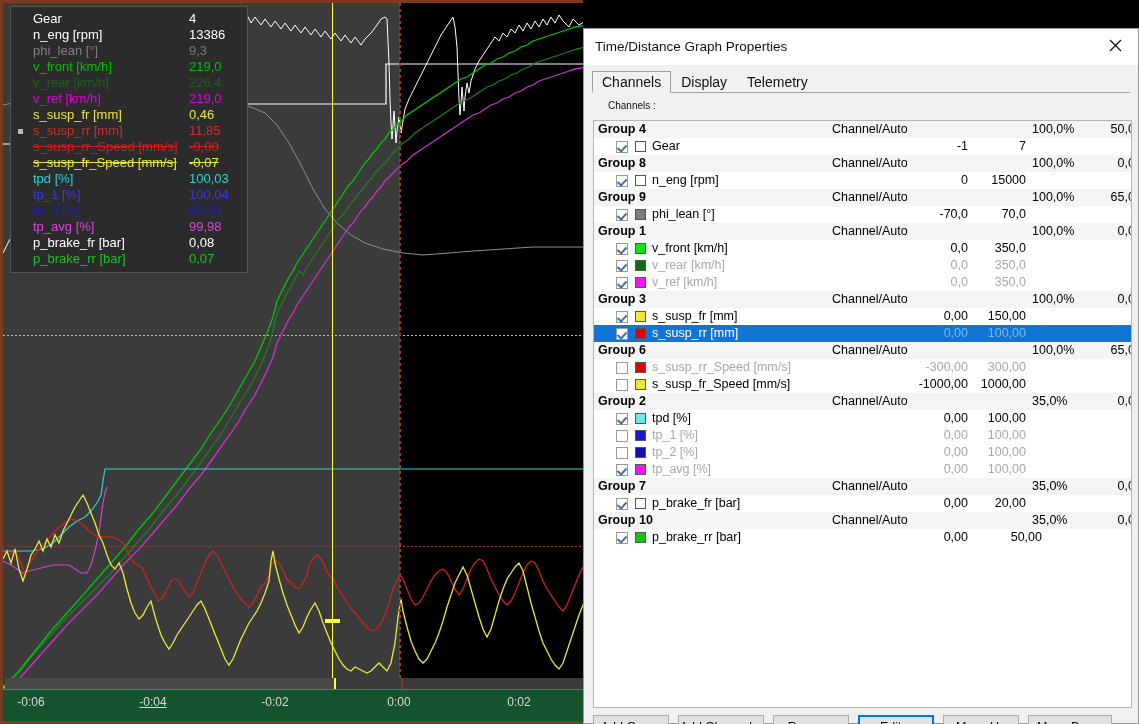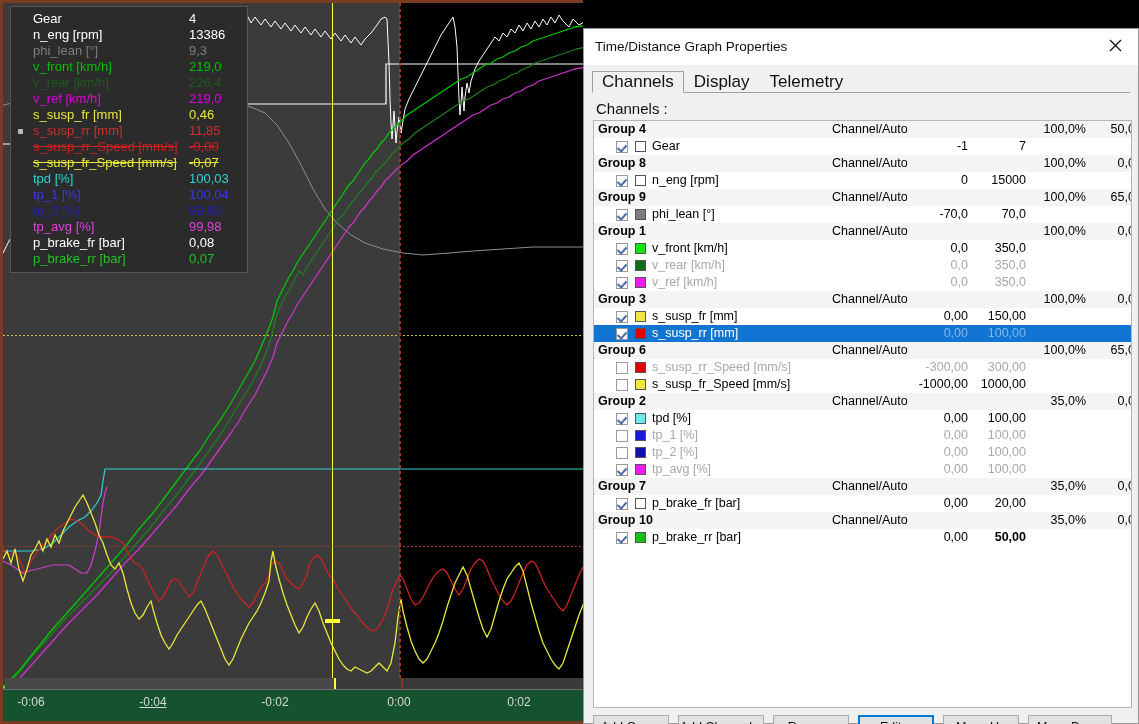--- a/index.html
+++ b/index.html
@@ -123,33 +123,33 @@
     background: #f0f0f0;
   }
   #tabstrip {
     position: absolute; left: 8px; top: 6px; right: 8px; height: 22px;
     border-bottom: 1px solid #a0a0a0;
   }
   .tab {
     position: relative; float: left;
     height: 22px; line-height: 20px;
     padding: 0 9px;
-    font-size: 17px;
+    font-size: 14px;
     border: 1px solid transparent;
     color: #111;
   }
   .tab.active {
     background: #f0f0f0;
     border: 1px solid #a0a0a0;
     border-bottom: 1px solid #f0f0f0;
     top: 0px;
   }
   #channels-label {
-    position: absolute; left: 12px; top: 35px;
-    font-size: 15px; color: #111;
+    position: absolute; left: 24px; top: 35px;
+    font-size: 10px; color: #111;
   }
   #table-wrap {
     position: absolute; left: 9px; top: 55px; width: 539px; height: 588px;
     background: #fff; border: 1px solid #b5b5b5;
     overflow: hidden;
   }
   #table-header {
     position: relative; height: 24px; background: #fff;
     border-bottom: 1px solid #d4d4d4;
   }
@@ -161,21 +161,21 @@
   #table-body { position: relative; height: 562px; background: #fff; }
   .trow { position: relative; height: 17px; line-height: 17px; }
   .trow.group { background: #f4f4f4; }
   .trow.selected { background: #1275d4; color: #fff; }
   .cell { position: absolute; top: 0; height: 17px; font-size: 12.5px; white-space: nowrap; }
   .c-name { left: 4px; }
   .c-name.grp { font-weight: bold; color: #000; }
   .c-scale { left: 832px; }
   .c-min   { width: 58px; text-align: right; }
   .c-max   { width: 58px; text-align: right; }
-  .c-hi    { width: 60px; text-align: right; }
+  .c-hi    { width: 60px; text-align: left; }
   .c-lo    { width: 60px; text-align: right; }
   .dim { color: #a8a8a8; }
   .trow.selected .dim { color: #7fb7ea; }
 
   .chk {
     position: absolute; left: 22px; top: 3px;
     width: 12px; height: 12px;
     border: 1px solid #9a9a9a; background: #fdfdfd;
   }
   .chk.on::after {
@@ -466,21 +466,21 @@
               <div class="cell c-name grp">Group 10</div>
               <div class="cell c-scale" style="left: 238px;">Channel/Auto</div>
               <div class="cell c-hi" style="left: 438px; width: 54px;">35,0%</div>
               <div class="cell c-lo" style="left: 498px; width: 54px;">0,0%</div>
             </div>
             <div class="trow channel">
               <div class="chk on"></div>
               <div class="swatch" style="background: rgb(22, 192, 22);"></div>
               <div class="chname">p_brake_rr [bar]</div>
               <div class="cell c-min" style="left: 322px; width: 52px;">0,00</div>
-              <div class="cell c-max" style="left: 380px; width: 52px; font-weight: bold;">50,00</div>
+              <div class="cell c-max" style="left: 396px; width: 52px;">50,00</div>
             </div>
           </div>
       </div>
 
       <div id="btnbar">
           <div class="btn" style="left: 0px; width: 76px;">Add Group</div>
           <div class="btn" style="left: 85px; width: 86px;">Add Channel...</div>
           <div class="btn" style="left: 180px; width: 76px;">Remove</div>
           <div class="btn focused" style="left: 265px; width: 76px;">Edit...</div>
           <div class="btn" style="left: 350px; width: 76px;">Move Up</div>

